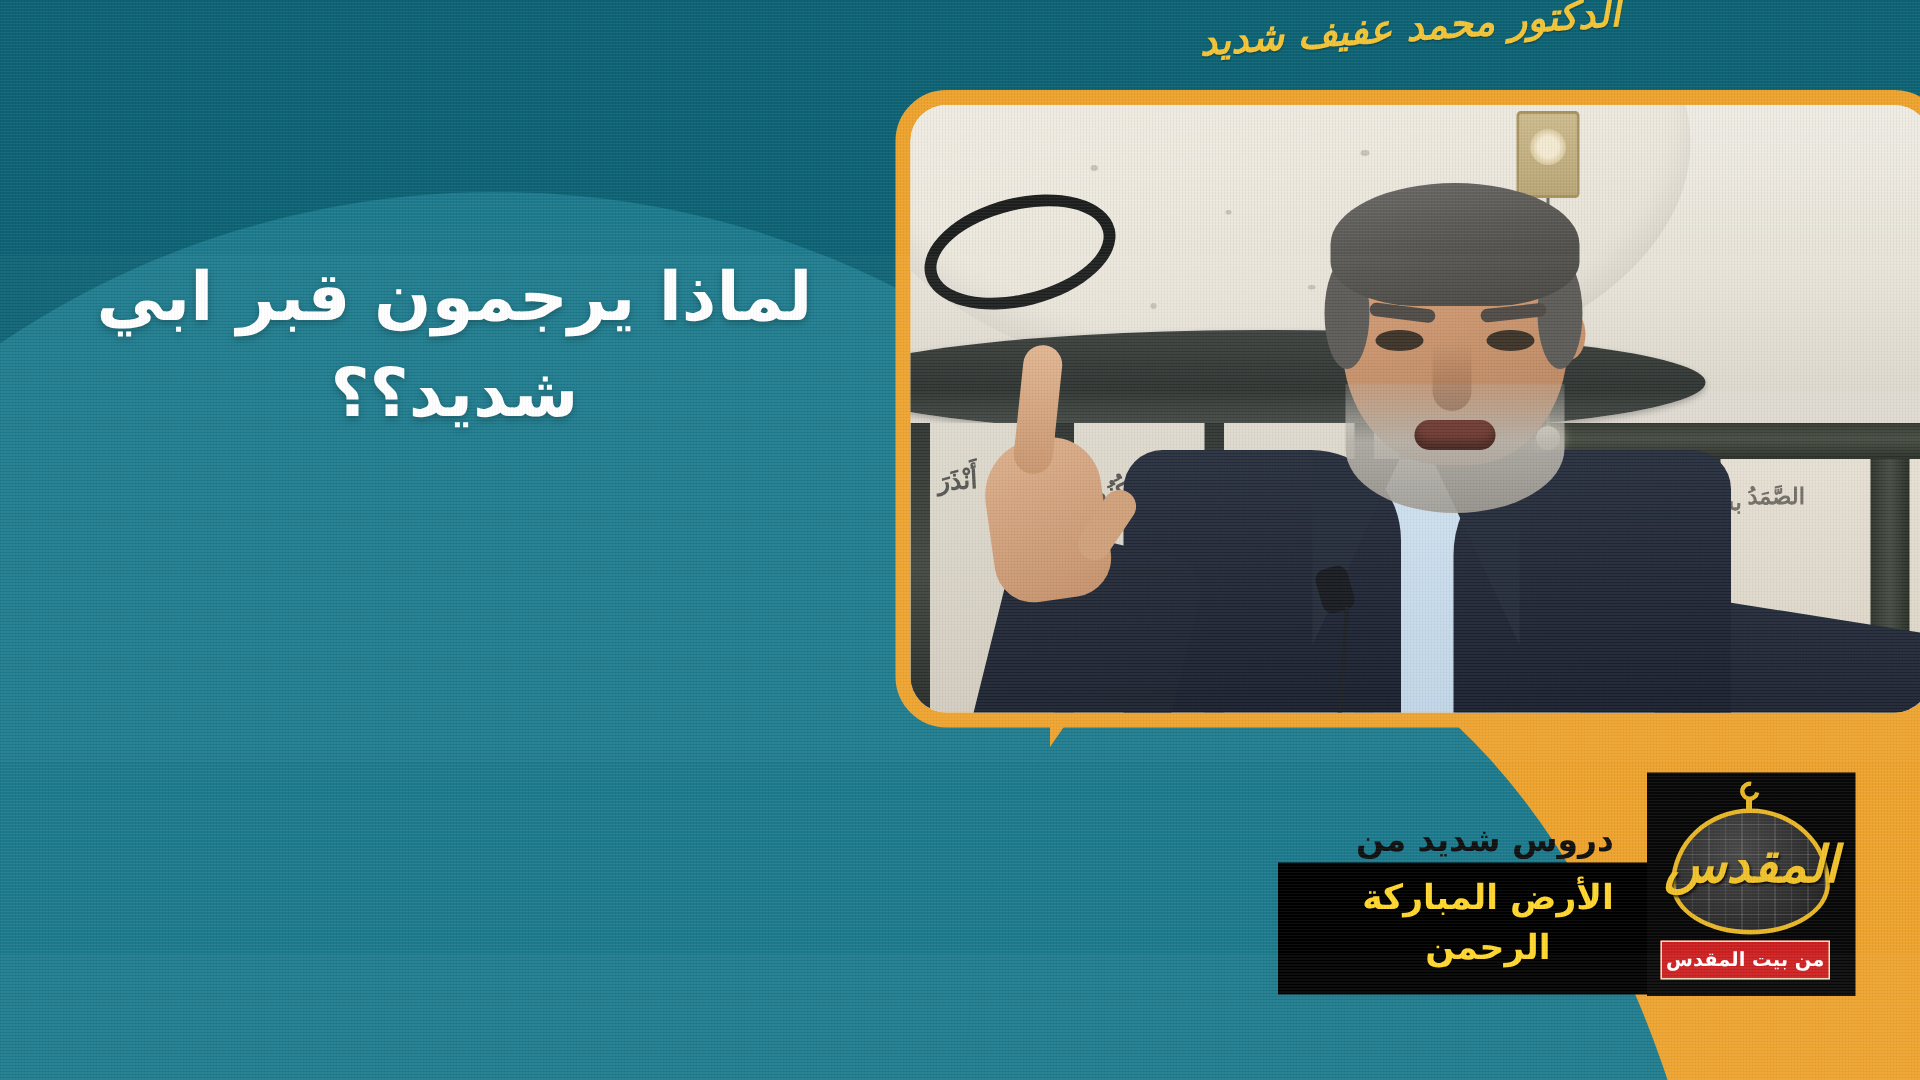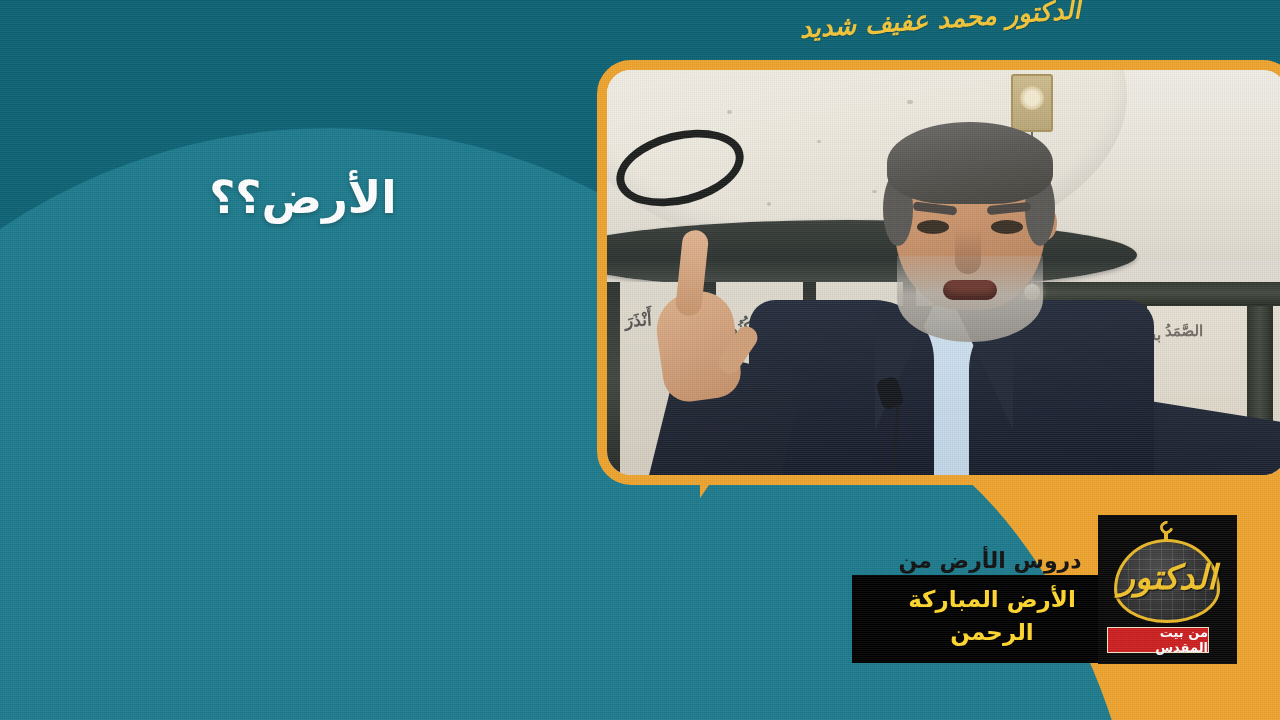--- a/index.html
+++ b/index.html
@@ -468,21 +468,21 @@
     font-family:"DejaVu Sans", sans-serif;
     font-size:34px;
     font-weight:700;
     font-style:italic;
     direction:rtl;
     text-shadow:1px 1px 2px rgba(0,0,0,.8);
   }
   .logo-ribbon {
     position:absolute;
     left:9px; top:112px;
-    width:102px; height:26px;
+    width:113px; height:26px;
     background:#cc1f20;
     border:1px solid #f0e2c0;
     display:flex;
     align-items:center;
     justify-content:center;
   }
   .logo-ribbon span {
     color:#ffffff;
     font-family:"DejaVu Sans", sans-serif;
     font-size:13px;
@@ -498,21 +498,22 @@
 
   <div class="bg-dark"></div>
   <div class="bg-arc"></div>
 
   <div class="orange-block"></div>
   <div class="orange-curve"></div>
 
   <div class="header-name">الدكتور محمد عفيف شديد</div>
 
   <div class="headline">
-    <span class="l2">الأرض؟؟</span>
+    <span>لماذا يرجمون قبر ابي</span>
+    <span class="l2">شديد؟؟</span>
   </div>
 
   <div class="photo-frame">
     <div class="photo">
 
       <div class="wall-upper"></div>
       <div class="dome"></div>
       <div class="dome-rim"></div>
       <div class="dome-ring"></div>
 
@@ -580,33 +581,33 @@
 
         <div class="arm-raised"></div>
         <div class="hand"></div>
         <div class="finger-up"></div>
         <div class="thumb"></div>
       </div>
 
     </div>
   </div>
 
-  <div class="banner-line1">دروس الأرض من</div>
+  <div class="banner-line1">دروس شديد من</div>
 
   <div class="banner-box">
     <div class="banner-box-text">
       <div>الأرض المباركة</div>
       <div>الرحمن</div>
     </div>
   </div>
 
   <div class="logo">
     <div class="logo-finial"></div>
     <div class="logo-spire"></div>
     <div class="logo-globe"></div>
-    <div class="logo-word">الدكتور</div>
+    <div class="logo-word">المقدس</div>
     <div class="logo-ribbon">
       <span>من بيت المقدس</span>
     </div>
   </div>
 
   <div class="bg-noise"></div>
 </div>
 
 </body></html>

